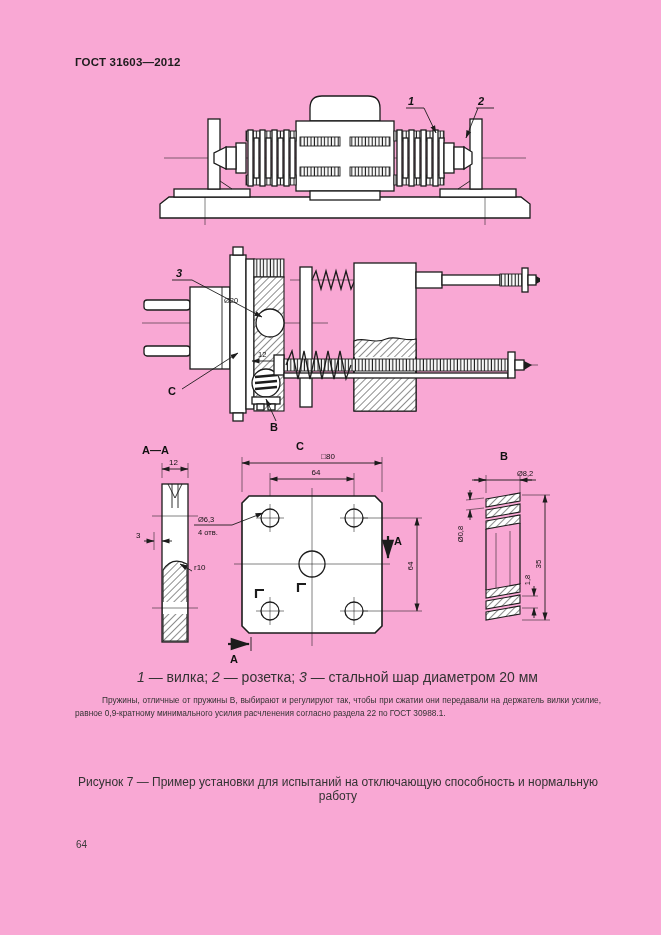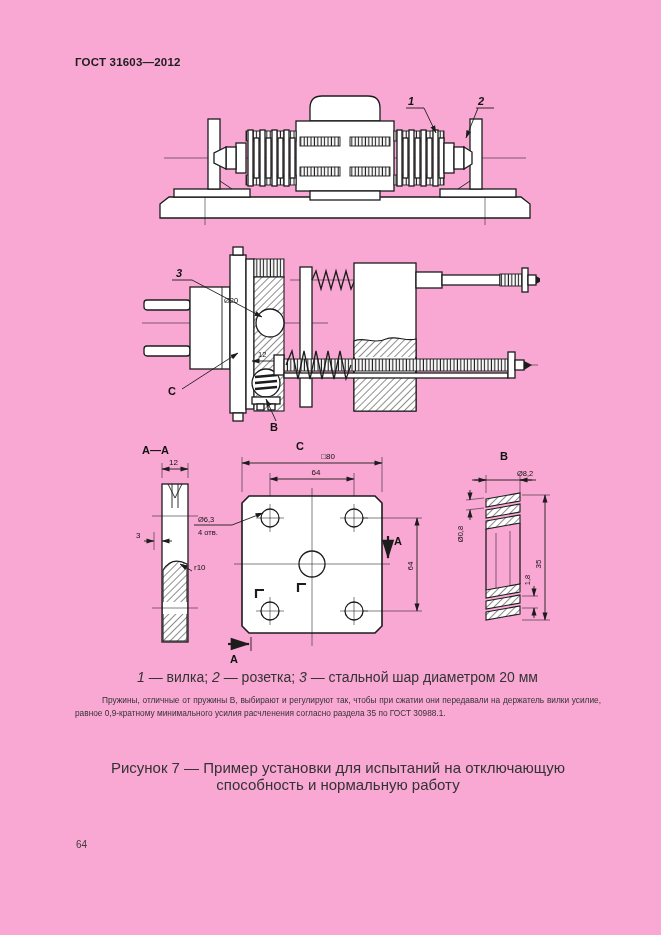--- a/index.html
+++ b/index.html
@@ -4,21 +4,21 @@
 <style>
   html,body{margin:0;padding:0;background:#fff;}
   .page{position:relative;width:661px;height:935px;background:#f9a8d4;overflow:hidden;
         font-family:"Liberation Sans",sans-serif;color:#2b2b2b;}
   .hdr{position:absolute;left:75px;top:56px;font-size:11.5px;font-weight:bold;color:#1c1c1c;letter-spacing:.2px;}
   .pagenum{position:absolute;left:76px;top:839px;font-size:10px;color:#3a3a3a;}
   .legend{position:absolute;left:75px;top:669px;width:525px;text-align:center;font-size:14px;color:#333;}
   .legend i{font-style:italic;}
   .notes{position:absolute;left:75px;top:694px;width:526px;}
   .notes p{margin:0;font-size:8.3px;line-height:13.4px;text-align:justify;text-indent:27px;color:#333;}
-  .figcap{position:absolute;left:75px;top:759px;width:526px;text-align:center;font-size:15px;color:#333;}
+  .figcap{position:absolute;left:75px;top:775px;width:526px;text-align:center;font-size:12px;color:#333;}
   .dwg{position:absolute;}
   .dwg .ln{stroke:#1c1c1c;stroke-width:1.3;fill:none;}
   .dwg .ln2{stroke:#1c1c1c;stroke-width:1.6;fill:#fff;}
   .dwg .med{stroke:#1c1c1c;stroke-width:0.9;fill:none;}
   .dwg .thin{stroke:#1c1c1c;stroke-width:0.55;fill:none;}
   .dwg .wf{stroke:#1c1c1c;stroke-width:1.3;fill:#fff;}
   .dwg .th{stroke:#1c1c1c;stroke-width:0.9;}
   .dwg .hf{stroke:#1c1c1c;stroke-width:1.1;}
   .dwg .mk{stroke:#1c1c1c;stroke-width:2.2;fill:none;}
   .dwg text{fill:#111;font-family:"Liberation Sans",sans-serif;}
@@ -325,19 +325,19 @@
         <line class="med" x1="402" y1="148" x2="402" y2="158" marker-end="url(#arC)"></line>
         <line class="med" x1="402" y1="180" x2="402" y2="170" marker-end="url(#arC)"></line>
         <text class="dims" transform="rotate(-90 398 142)" x="398" y="142" text-anchor="middle">1,8</text>
       </g>
     </g>
   </svg>
 
   <div class="legend"><i>1</i><span> — вилка; </span><i>2</i><span> — розетка; </span><i>3</i><span> — стальной шар диаметром 20 мм</span></div>
 
   <div class="notes">
-    <p>Пружины, отличные от пружины В, выбирают и регулируют так, чтобы при сжатии они передавали на держатель вилки усилие, равное 0,9-кратному минимального усилия расчленения согласно раздела 35 по ГОСТ 30988.1.</p>
+    <p>Пружины, отличные от пружины В, выбирают и регулируют так, чтобы при сжатии они передавали на держатель вилки усилие, равное 0,9-кратному минимального усилия расчленения согласно раздела 22 по ГОСТ 30988.1.</p>
   </div>
 
   <div class="figcap">Рисунок 7 — Пример установки для испытаний на отключающую способность и нормальную работу</div>
 
   <div class="pagenum">64</div>
 </div>
 
 </body></html>

